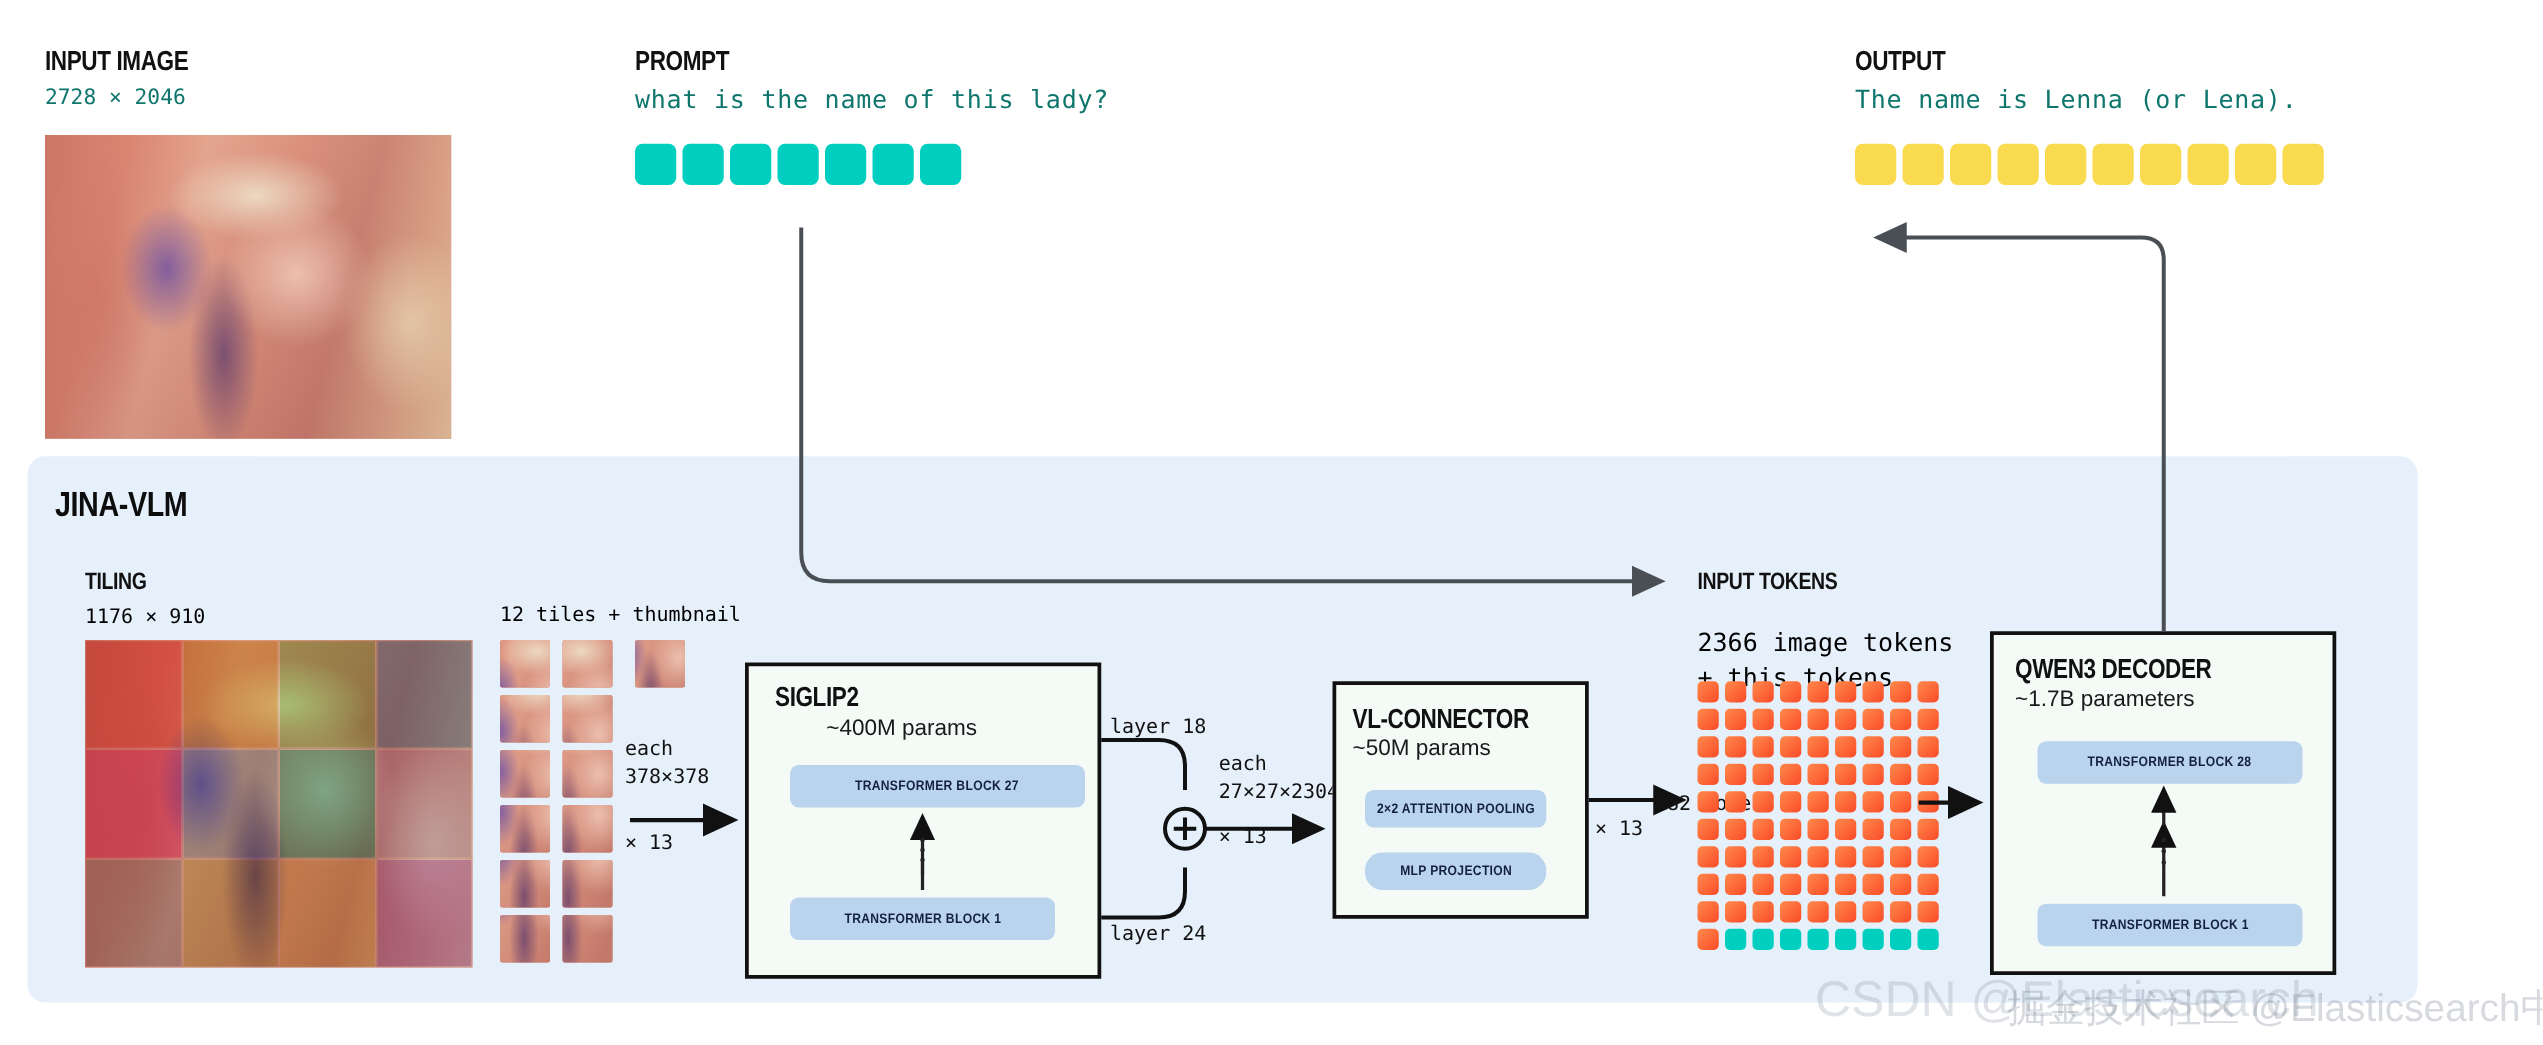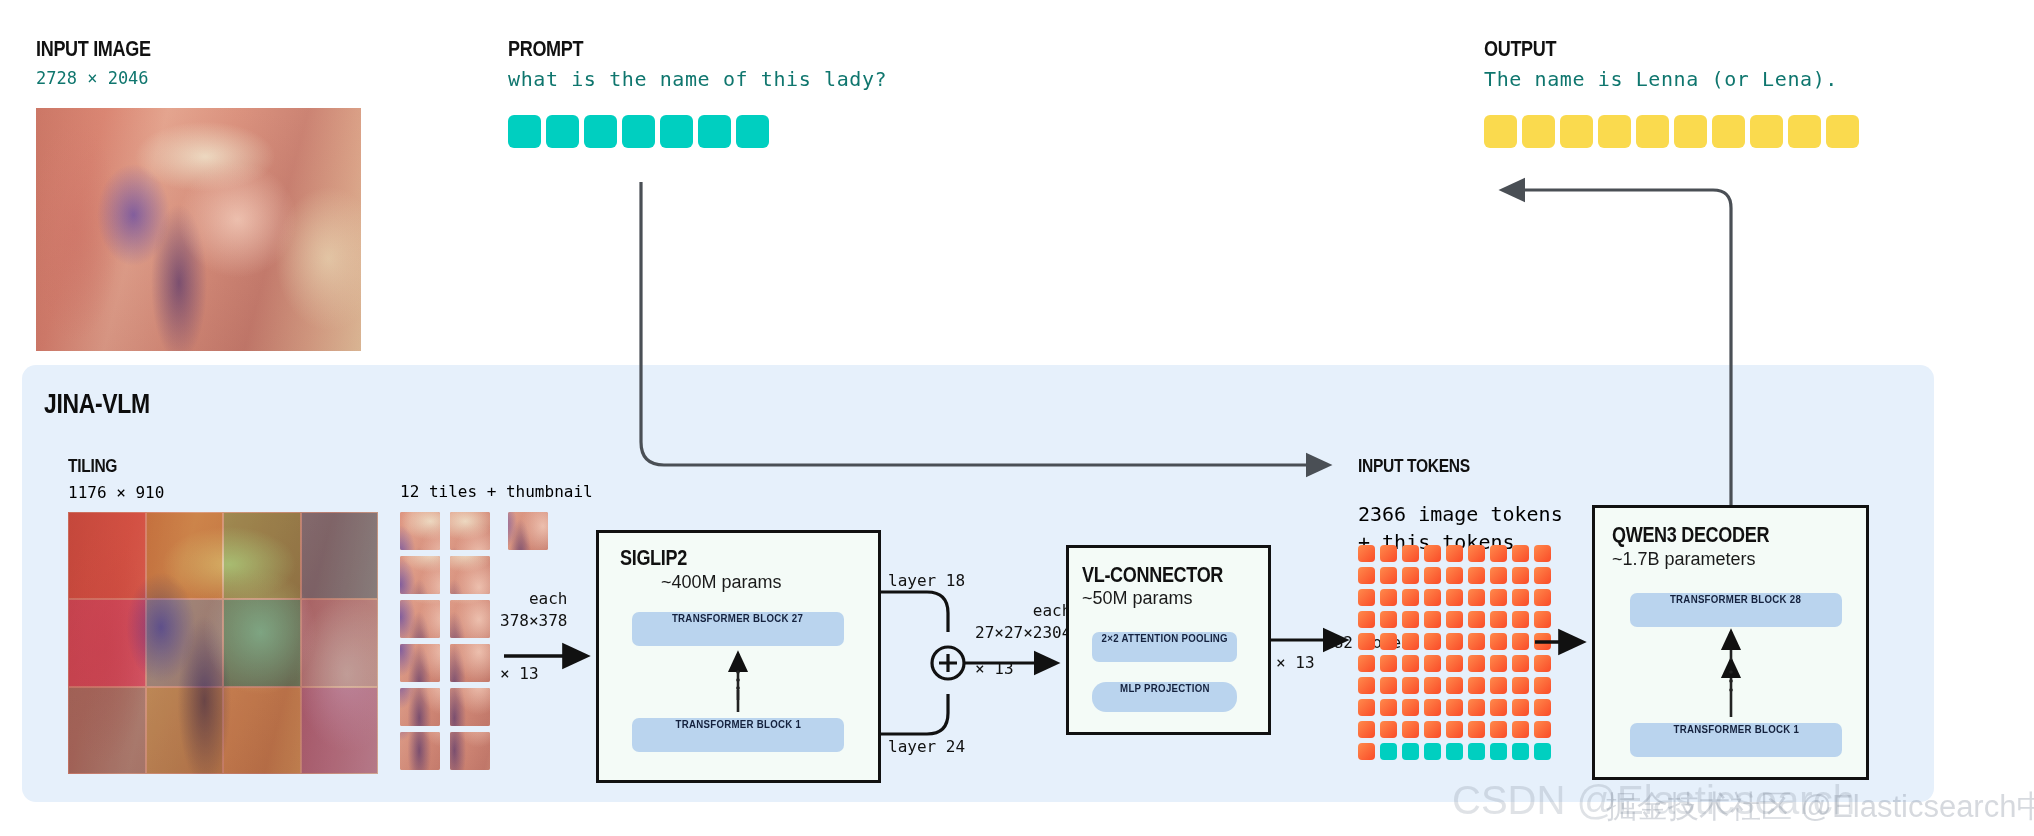--- a/index.html
+++ b/index.html
@@ -75,45 +75,45 @@
 
   #each-378{ position:absolute; left:500px; top:588px; font-size:16px; line-height:1.35; }
   #x13-a{ position:absolute; left:500px; top:663px; font-size:16px; }
 
   
   .modelbox{ position:absolute; background:#f4fbf7; border:3px solid #111; }
   .mb-title{ position:absolute; font-size:22px; color:#111; }
   .mb-sub{ position:absolute; font-size:18px; color:#1a1a1a;
            font-family:"Liberation Sans", sans-serif; }
   .block{ position:absolute; background:#bad4ee; border-radius:7px;
-          display:flex; align-items:flex-start; justify-content:center;
+          display:flex; align-items:center; justify-content:center;
           font-size:11px; color:#14213d; }
   .block span{ font-family:"Liberation Sans", sans-serif; font-weight:bold;
                letter-spacing:.3px; transform:scaleX(0.88); }
 
   #siglip-box{ left:596px; top:530px; width:285px; height:253px; }
   #siglip-title{ left:620px; top:545px; }
   #siglip-sub{ left:620px; top:572px;margin-left:41px; }
-  #siglip-b27{ left:632px; top:612px; width:212px; height:34px; }
+  #siglip-b27{ left:632px; top:612px; width:236px; height:34px; }
   #siglip-b1{ left:632px; top:718px; width:212px; height:34px; }
 
   #vlc-box{ left:1066px; top:545px; width:205px; height:190px; }
   #vlc-title{ left:1082px; top:562px; }
   #vlc-sub{ left:1082px; top:588px; }
   #vlc-pool{ left:1092px; top:632px; width:145px; height:30px; }
   #vlc-mlp{ left:1092px; top:682px; width:145px; height:30px;border-radius:14px; }
 
   #qwen-box{ left:1592px; top:505px; width:277px; height:275px; }
   #qwen-title{ left:1612px; top:522px; }
   #qwen-sub{ left:1612px; top:549px; }
   #qwen-b28{ left:1630px; top:593px; width:212px; height:34px; }
   #qwen-b1{ left:1630px; top:723px; width:212px; height:34px; }
 
   
-  .lbl{ position:absolute; font-size:16px; color:#111; line-height:1.35;text-align:right; }
+  .lbl{ position:absolute; font-size:16px; color:#111; line-height:1.35; }
   #layer18{ left:888px; top:570px; }
   #layer24{ left:888px; top:711px;margin-top:25px; }
   #each2727{ left:975px; top:600px; }
   #x13-b{ left:975px; top:658px; }
   #tok182{ left:1276px; top:632px;margin-left:48px; }
   #x13-c{ left:1276px; top:652px; }
 
   #input-tokens-title{ position:absolute; left:1358px; top:455px; font-size:19px; }
   #input-tokens-sub{ position:absolute; left:1358px; top:500px; font-size:20px; line-height:1.42; }
 

